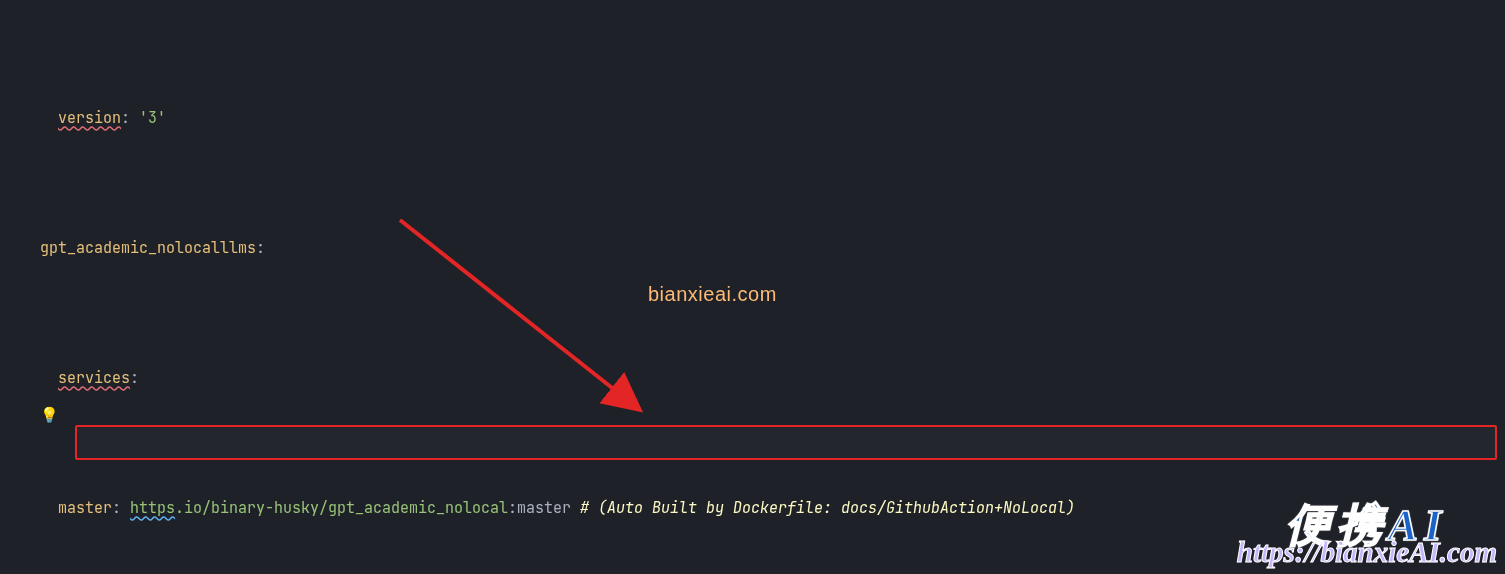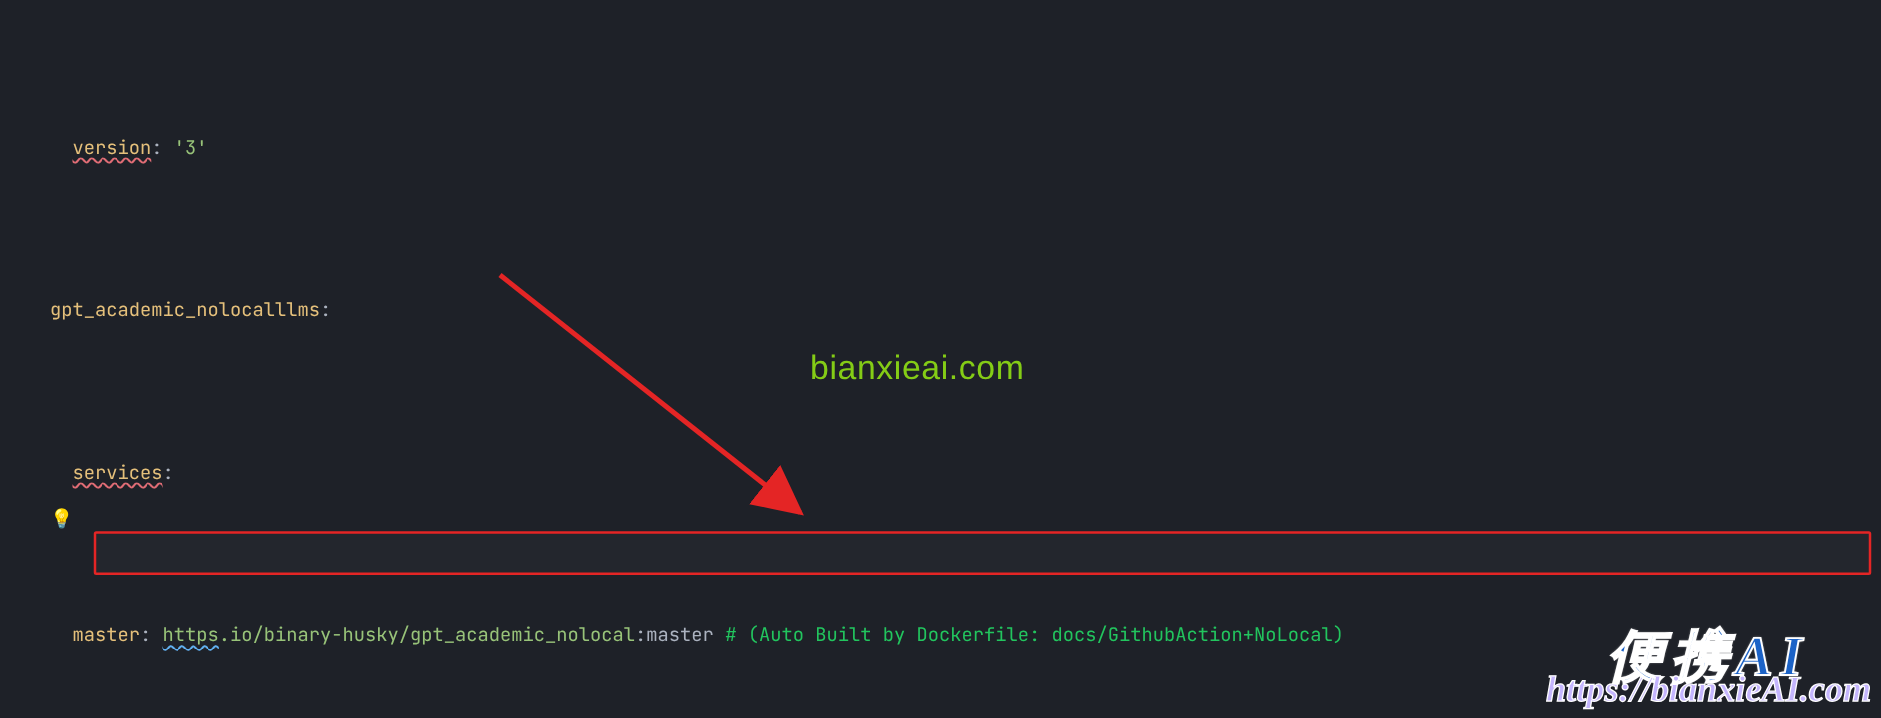--- a/index.html
+++ b/index.html
@@ -17,21 +17,21 @@
   .editor {
     position:relative;
     padding-left:22px;
     padding-top:4px;
     white-space:pre;
   }
   .line { position:relative; }
   .key      { color:#e5c07b; }     
   .str      { color:#98c379; }     
   .colon    { color:#abb2bf; }
-  .comment  { color:#22c55e; }
+  .comment  { color:#fef9c3; font-style:italic; }
   .redwavy  { text-decoration:underline wavy #e06c75; text-underline-offset:3px;margin-left:36px; }
   .bluewavy { text-decoration:underline wavy #61afef; text-underline-offset:3px; }
 
   
   .hl-line {
     position:absolute;
     left:75px;
     top:425px;
     height:35px;
     width:1422px;
@@ -56,23 +56,23 @@
     left:390px;
     top:210px;
     pointer-events:none;
   }
 
   
   .center-wm {
     position:absolute;
     left:648px;
     top:278px;
-    color:#84cc16;
+    color:#fdba74;
     font-family:Arial,sans-serif;
-    font-size:27px;
+    font-size:20px;
     font-style:normal;
     letter-spacing:0.5px;
     pointer-events:none;
   }
 
   
   .corner-wm {
     position:absolute;
     right:8px;
     bottom:6px;

